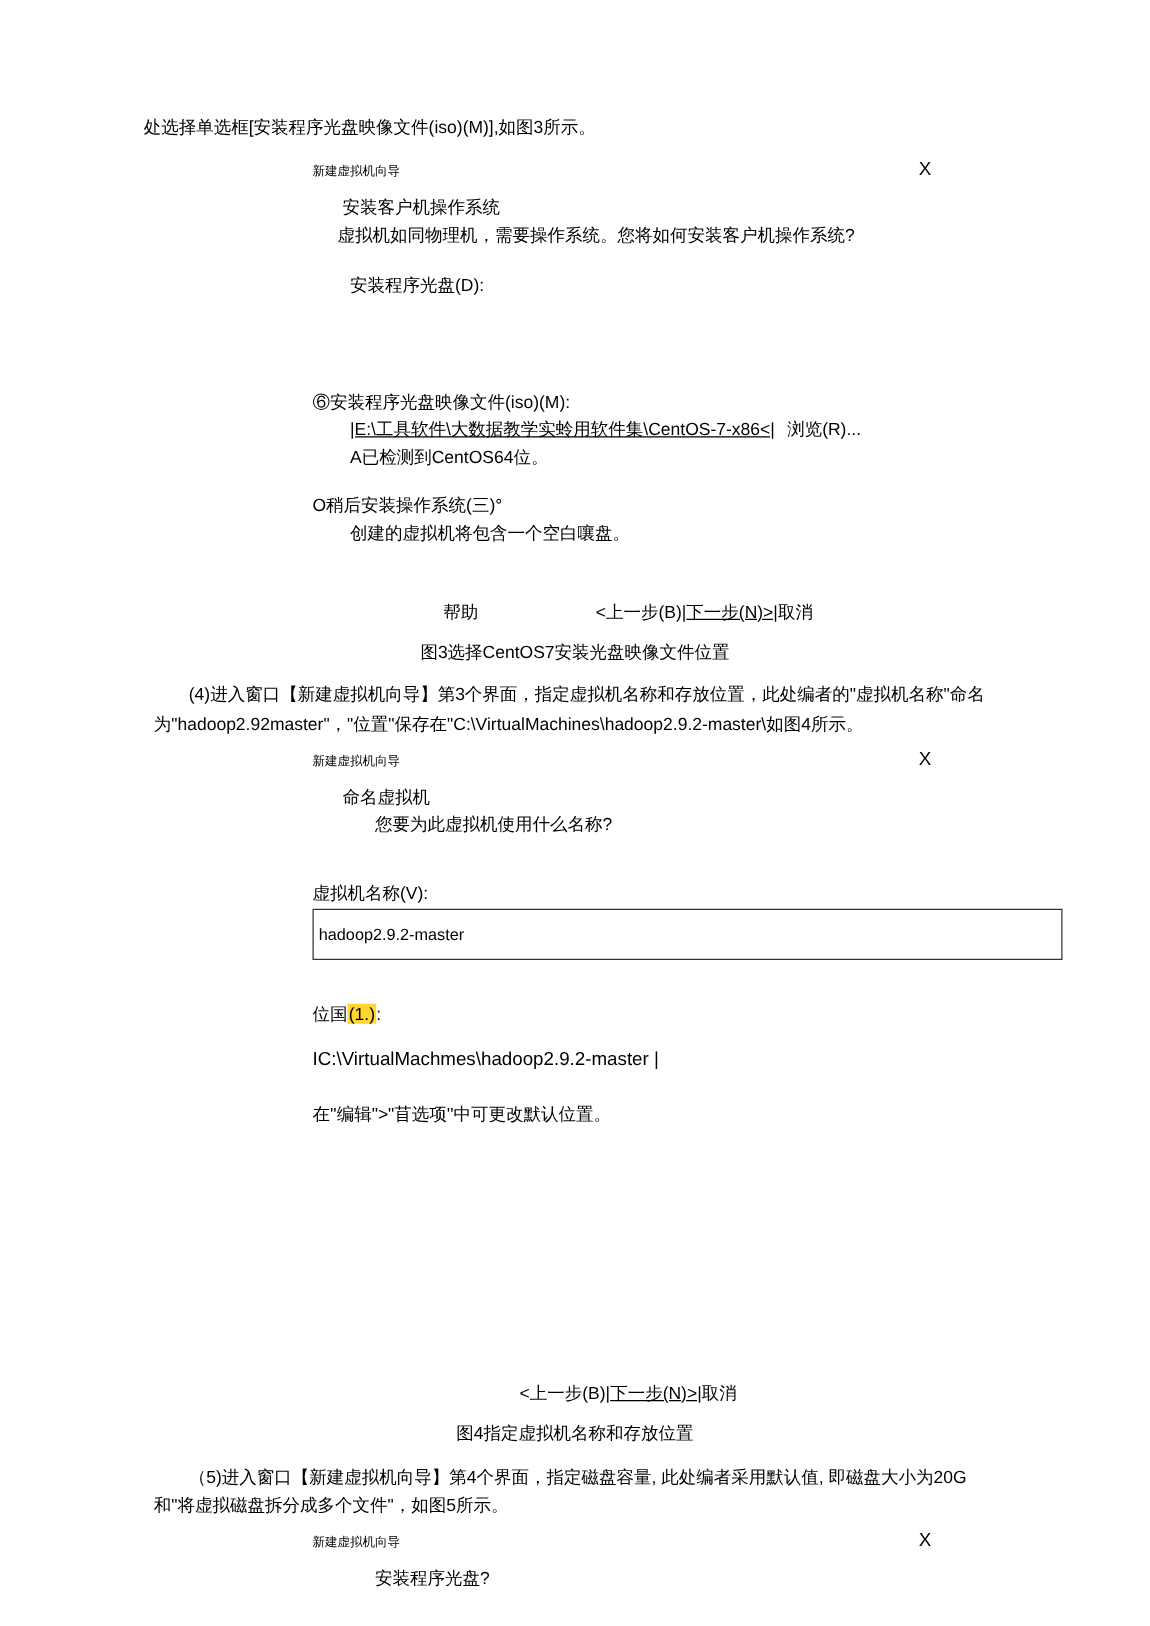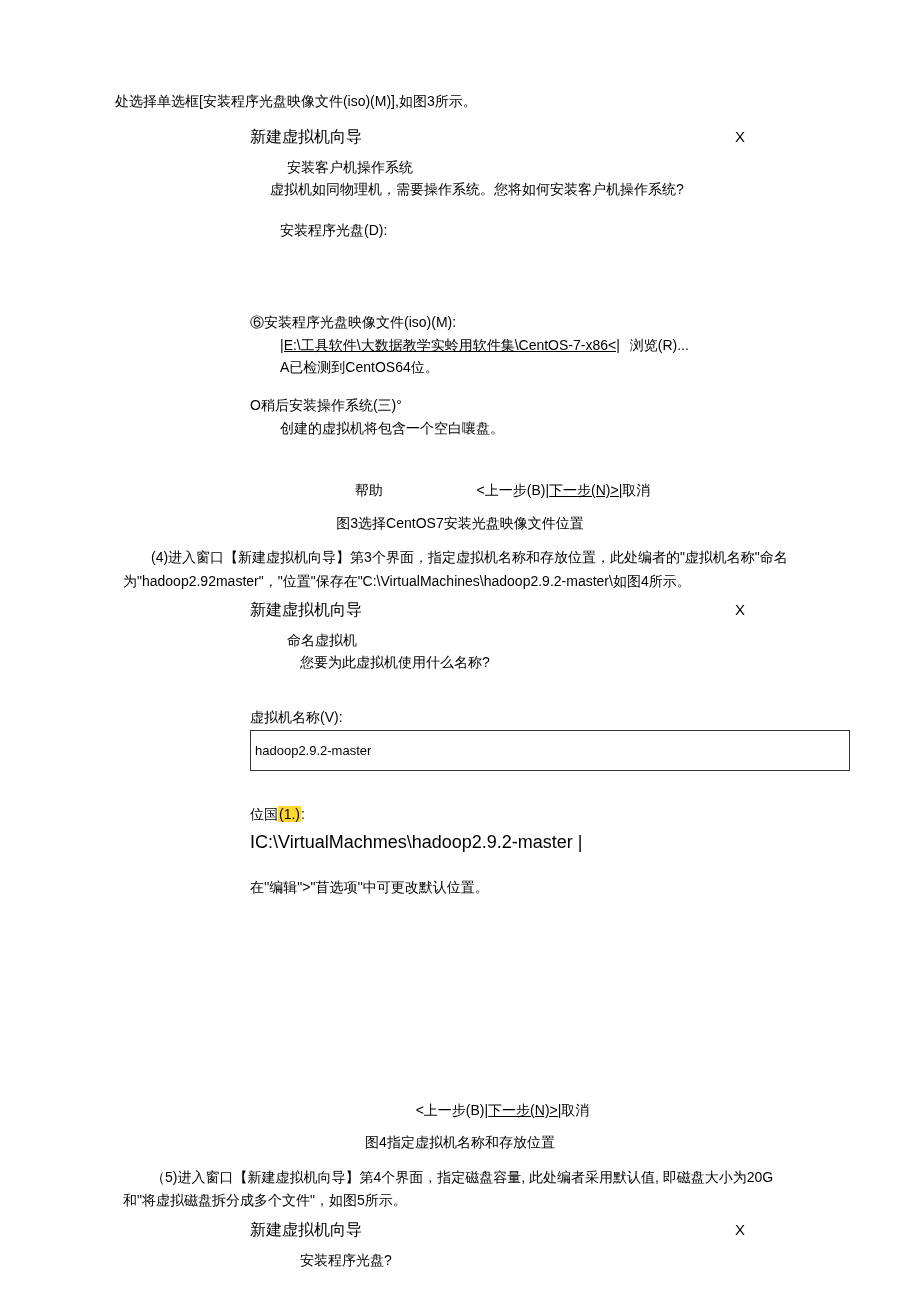--- a/index.html
+++ b/index.html
@@ -20,28 +20,28 @@
       margin-right: 50px;
       margin-bottom: 10px;
     }
     .wizard-header {
       display: flex;
       justify-content: space-between;
       align-items: baseline;
       margin-bottom: 6px;
     }
     .wizard-title {
-      font-size: 16px;
+      font-size: 10px;
     }
     .close-x {
       font-size: 15px;
       padding-right: 10px;
     }
     .sub-title {
-      margin-left: 37px;
+      margin-left: 24px;
     }
     .sub-desc {
       margin-left: 20px;
       margin-bottom: 18px;
     }
     .section-label {
       margin-bottom: 8px;
     }
     .indent-1 {
       margin-left: 30px;
@@ -90,22 +90,22 @@
       padding: 12px 4px;
       font-size: 13px;
       width: 590px;
       font-family: inherit;
     }
     .hl {
       background: #ffd633;
       padding: 0 1px;
     }
     .loc-value {
-      font-size: 18px;
-      margin-top: 2px;
+      font-size: 15px;
+      margin-top: 14px;
     }
     .footer-nav {
       text-align: center;
       margin-top: 200px;
     }
     .small-gap {
       margin-top: 20px;
     }
   </style>
 </head>

